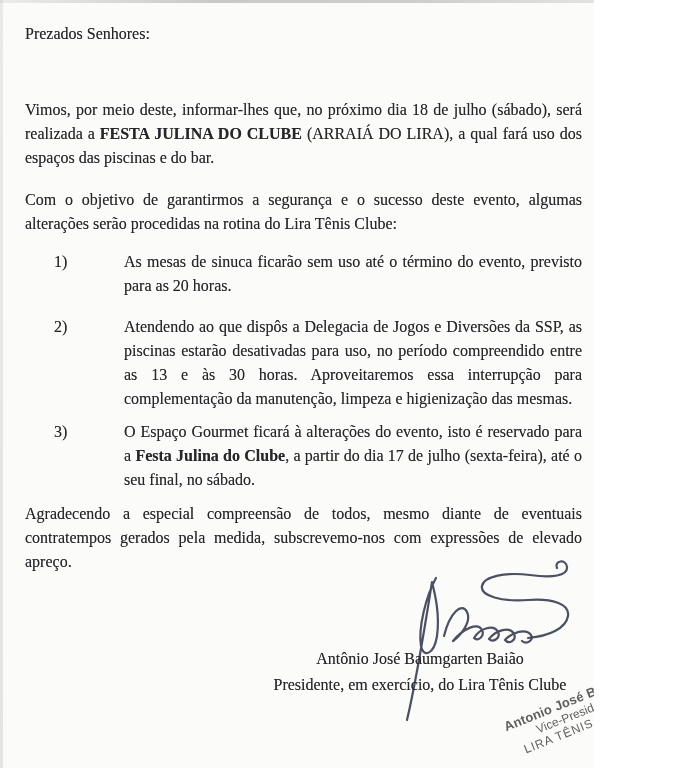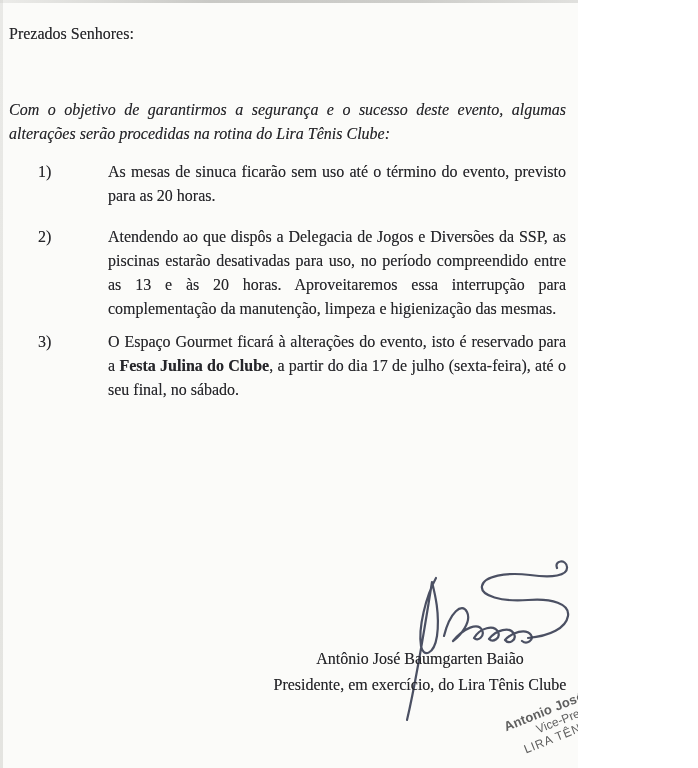--- a/index.html
+++ b/index.html
@@ -6,39 +6,40 @@
   .page {
     position: relative;
     width: 578px;
     height: 768px;
     overflow: hidden;
     background: var(--paper, #fbfbf9);
     font-family: "Liberation Serif", "DejaVu Serif", serif;
     color: var(--ink, #26262a);
     font-size: 16px;
     line-height: 24px;
+    padding-left: 16px;
   }
   
   .edge-top {
     position: absolute; top: 0; left: 0; width: 698px; height: 3px;
     background: linear-gradient(to right, rgba(190,190,186,0.25), rgba(160,160,156,0.55) 30%, rgba(160,160,156,0.5) 60%, rgba(190,190,186,0.2));
   }
   .edge-left {
     position: absolute; top: 0; left: 0; width: 3px; height: 768px;
     background: linear-gradient(to bottom, rgba(200,200,196,0.35), rgba(205,205,200,0.5));
   }
   .content {
     position: relative;
     padding: 22px 12px 0 9px;
     text-shadow: 0 0 0.6px rgba(45,45,50,0.5);
   }
   p { margin: 0; }
   .salutation { margin-bottom: 52px; }
   .para { text-align: justify; }
-  .p2 { margin-top: 6px; font-style: italic; }
+  .p2 { margin-top: 18px; }
   .list { padding-left: 29px; }
   .item { display: flex; align-items: flex-start; }
   .item-1 { margin-top: 14px; }
   .item-2 { margin-top: 17px; }
   .item-3 { margin-top: 9px; }
   .num { flex: 0 0 22px; }
   .itext { flex: 1 1 auto; text-align: justify; margin-left: 48px; }
   .closing { margin-top: 10px; }
   b { font-weight: bold; }
   
@@ -84,38 +85,40 @@
 <body>
 
 <div class="page" style="--paper: #fbfbf9;">
   <div class="edge-top"></div>
   <div class="edge-left"></div>
 
   <div class="content" style="--ink: #26262a;">
 
     <p class="salutation">Prezados Senhores:</p>
 
+    <p class="para p1"><span>Vimos, por meio deste, informar-lhes que, no próximo dia 18 de julho (sábado), será realizada a </span><b>FESTA JULINA DO CLUBE</b><span> (ARRAIÁ DO LIRA), a qual fará uso dos espaços das piscinas e do bar.</span></p>
 
     <p class="para p2">Com o objetivo de garantirmos a segurança e o sucesso deste evento, algumas alterações serão procedidas na rotina do Lira Tênis Clube:</p>
 
     <div class="list">
       <div class="item item-1">
         <span class="num">1)</span>
         <p class="itext">As mesas de sinuca ficarão sem uso até o término do evento, previsto para as 20 horas.</p>
       </div>
       <div class="item item-2">
         <span class="num">2)</span>
-        <p class="itext">Atendendo ao que dispôs a Delegacia de Jogos e Diversões da SSP, as piscinas estarão desativadas para uso, no período compreendido entre as 13 e às 20 horas. Aproveitaremos essa interrupção para complementação da manutenção, limpeza e higienização das mesmas.</p>
+        <p class="itext">Atendendo ao que dispôs a Delegacia de Jogos e Diversões da SSP, as piscinas estarão desativadas para uso, no período compreendido entre as 13 e às 30 horas. Aproveitaremos essa interrupção para complementação da manutenção, limpeza e higienização das mesmas.</p>
       </div>
       <div class="item item-3">
         <span class="num">3)</span>
         <p class="itext"><span>O Espaço Gourmet ficará à alterações do evento, isto é reservado para a </span><b>Festa Julina do Clube</b><span>, a partir do dia 17 de julho (sexta-feira), até o seu final, no sábado.</span></p>
       </div>
     </div>
 
+    <p class="para closing">Agradecendo a especial compreensão de todos, mesmo diante de eventuais contratempos gerados pela medida, subscrevemo-nos com expressões de elevado apreço.</p>
   </div>
 
   <svg class="signature" viewBox="0 0 200 175" xmlns="http://www.w3.org/2000/svg">
     <path d="M 44 26 C 34 44, 26 76, 29 94 C 31 106, 42 103, 45 84 C 48 62, 43 42, 40 30 C 34 68, 24 130, 15 168" stroke="#3c4156"></path>
     <path d="M 52 84 C 58 60, 70 50, 75 60 C 80 70, 68 84, 61 89 C 72 76, 86 70, 90 78 C 93 84, 86 90, 82 86 C 88 76, 102 72, 106 80 C 109 86, 101 91, 97 87 C 104 78, 118 74, 122 82 C 125 88, 117 93, 113 88 C 120 80, 134 76, 139 83 C 142 88, 135 93, 130 89" stroke="#3c4156"></path>
     <path d="M 136 86 C 158 84, 174 76, 176 64 C 178 52, 160 46, 136 48 C 110 50, 88 44, 90 34 C 92 24, 114 20, 138 23 C 160 26, 176 24, 175 15 C 174 7, 162 8, 165 16" stroke="#3c4156"></path>
   </svg>
 
   <div class="sig-block">
     <div>Antônio José Baumgarten Baião</div>

